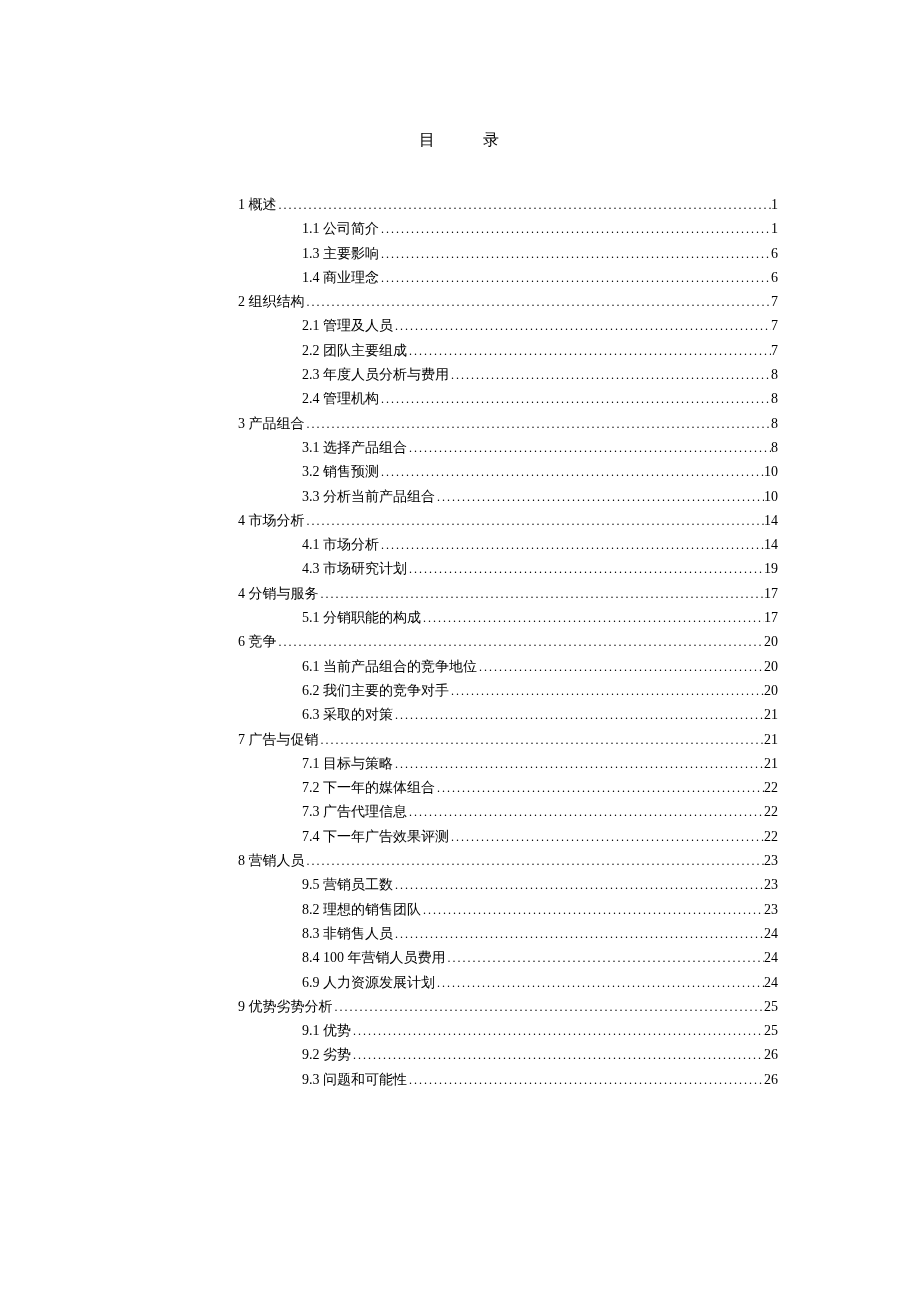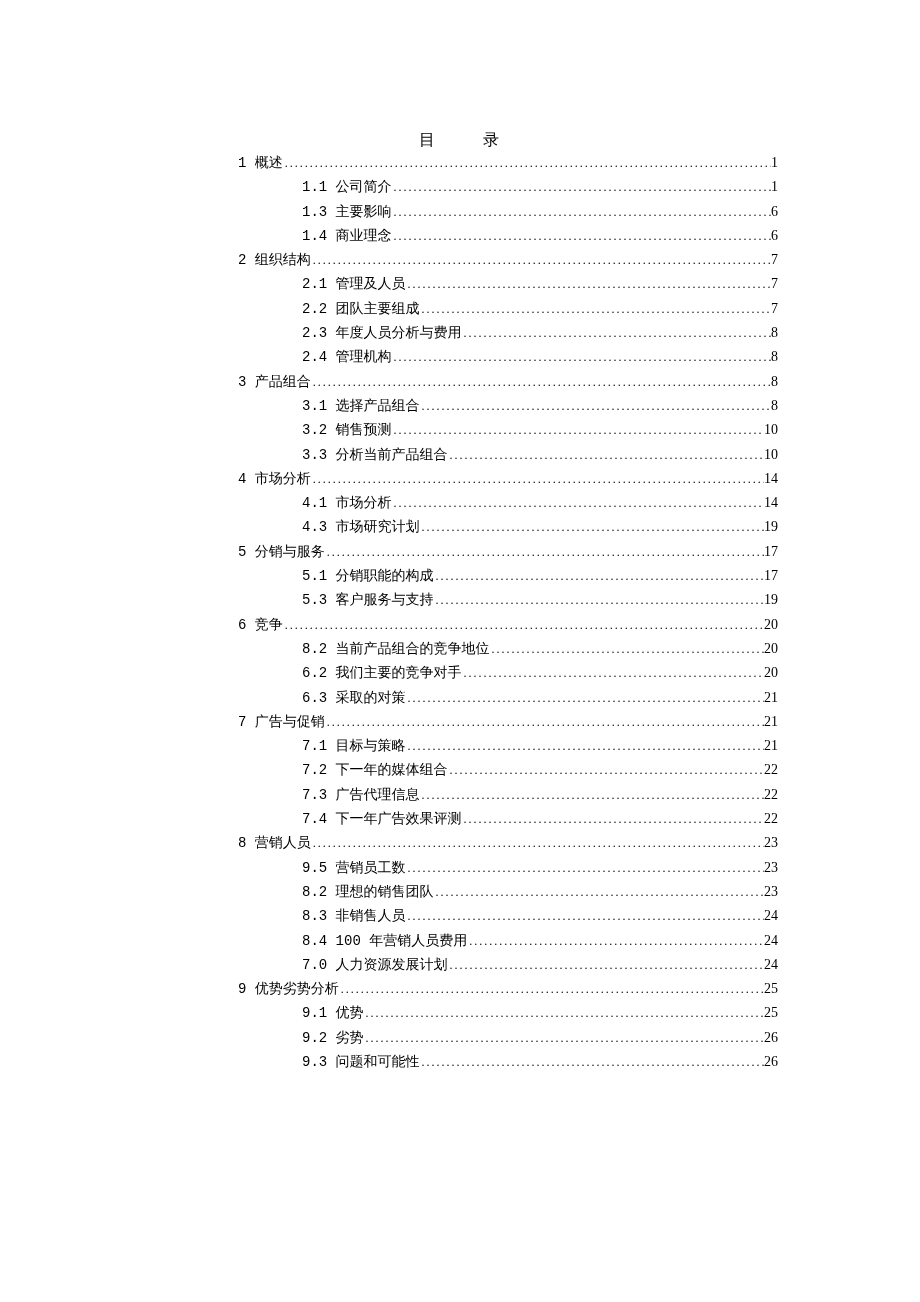--- a/index.html
+++ b/index.html
@@ -9,41 +9,41 @@
       font-size: 14px;
       color: #000;
       width: 920px;
       height: 1302px;
       padding: 130px 142px 100px 142px;
     }
     .title {
       text-align: center;
       font-size: 16px;
       letter-spacing: 2px;
+      margin-bottom: 42px;
     }
     .title-gap {
       display: inline-block;
       width: 46px;
     }
     .toc-line {
       display: flex;
       align-items: baseline;
       line-height: 24.3px;
       white-space: nowrap;
     }
     .toc-line.level1 {
       padding-left: 96px;
     }
     .toc-line.level2 {
       padding-left: 160px;
       align-items: center;
     }
     .toc-text {
       flex: 0 0 auto;
-      font-family: Liberation Mono, monospace;
     }
     .toc-dots {
       flex: 1 1 auto;
       overflow: hidden;
       letter-spacing: 2px;
       color: #000;
       font-size: 12px;
       padding: 0 2px;
     }
     .toc-dots::before {
@@ -136,41 +136,36 @@
       <span class="toc-text">4.1  市场分析</span>
       <span class="toc-dots"></span>
       <span class="toc-page">14</span>
     </div>
     <div class="toc-line level2">
       <span class="toc-text">4.3  市场研究计划</span>
       <span class="toc-dots"></span>
       <span class="toc-page">19</span>
     </div>
     <div class="toc-line level1">
-      <span class="toc-text">5  分销与服务</span>
+      <span class="toc-text">4  分销与服务</span>
       <span class="toc-dots"></span>
       <span class="toc-page">17</span>
     </div>
     <div class="toc-line level2">
       <span class="toc-text">5.1  分销职能的构成</span>
       <span class="toc-dots"></span>
       <span class="toc-page">17</span>
     </div>
-    <div class="toc-line level2">
-      <span class="toc-text">5.3  客户服务与支持</span>
-      <span class="toc-dots"></span>
-      <span class="toc-page">19</span>
-    </div>
     <div class="toc-line level1">
       <span class="toc-text">6  竞争</span>
       <span class="toc-dots"></span>
       <span class="toc-page">20</span>
     </div>
     <div class="toc-line level2">
-      <span class="toc-text">8.2  当前产品组合的竞争地位</span>
+      <span class="toc-text">6.1  当前产品组合的竞争地位</span>
       <span class="toc-dots"></span>
       <span class="toc-page">20</span>
     </div>
     <div class="toc-line level2">
       <span class="toc-text">6.2  我们主要的竞争对手</span>
       <span class="toc-dots"></span>
       <span class="toc-page">20</span>
     </div>
     <div class="toc-line level2">
       <span class="toc-text">6.3  采取的对策</span>
@@ -221,21 +216,21 @@
       <span class="toc-text">8.3  非销售人员</span>
       <span class="toc-dots"></span>
       <span class="toc-page">24</span>
     </div>
     <div class="toc-line level2">
       <span class="toc-text">8.4 100  年营销人员费用</span>
       <span class="toc-dots"></span>
       <span class="toc-page">24</span>
     </div>
     <div class="toc-line level2">
-      <span class="toc-text">7.0  人力资源发展计划</span>
+      <span class="toc-text">6.9  人力资源发展计划</span>
       <span class="toc-dots"></span>
       <span class="toc-page">24</span>
     </div>
     <div class="toc-line level1">
       <span class="toc-text">9  优势劣势分析</span>
       <span class="toc-dots"></span>
       <span class="toc-page">25</span>
     </div>
     <div class="toc-line level2">
       <span class="toc-text">9.1  优势</span>

